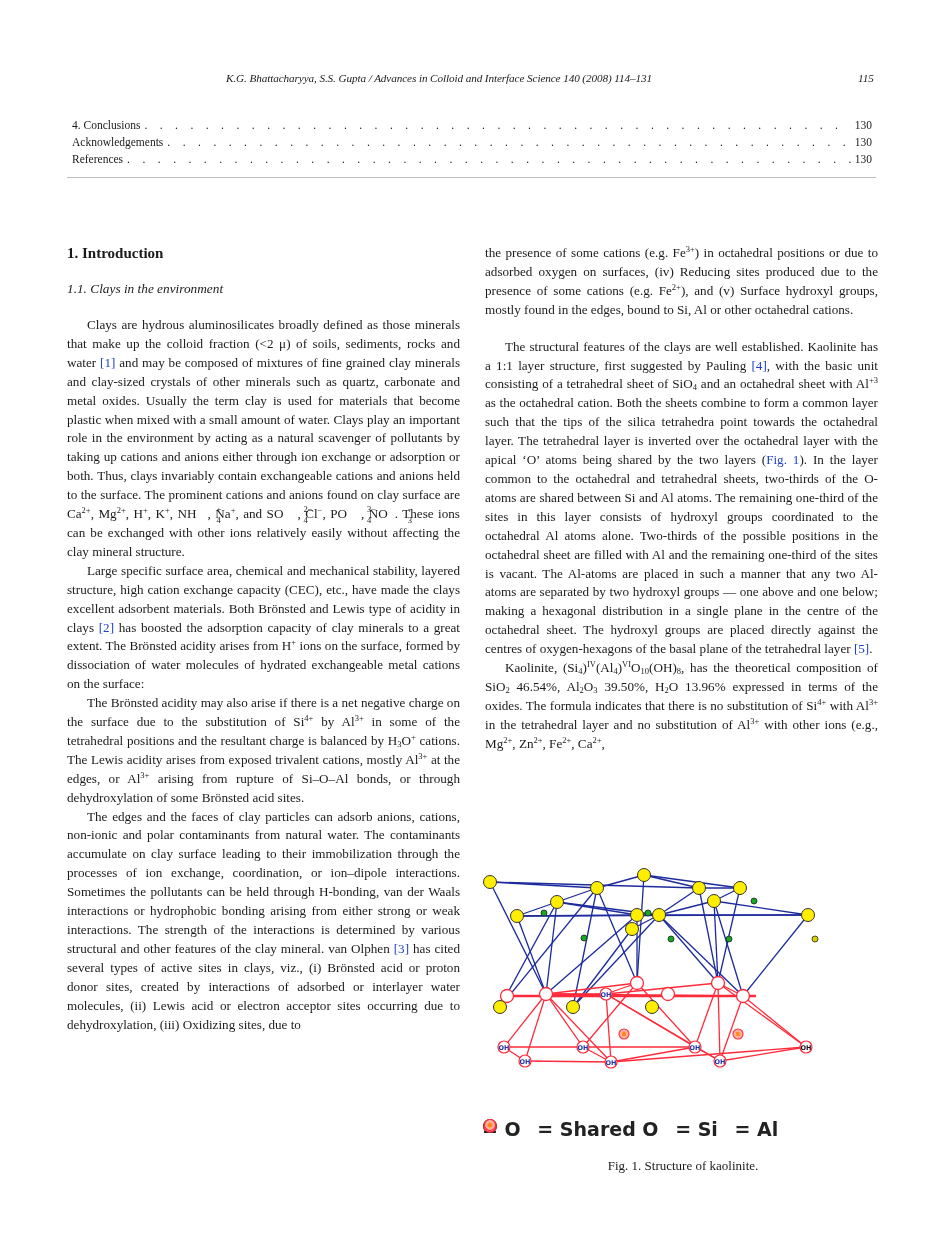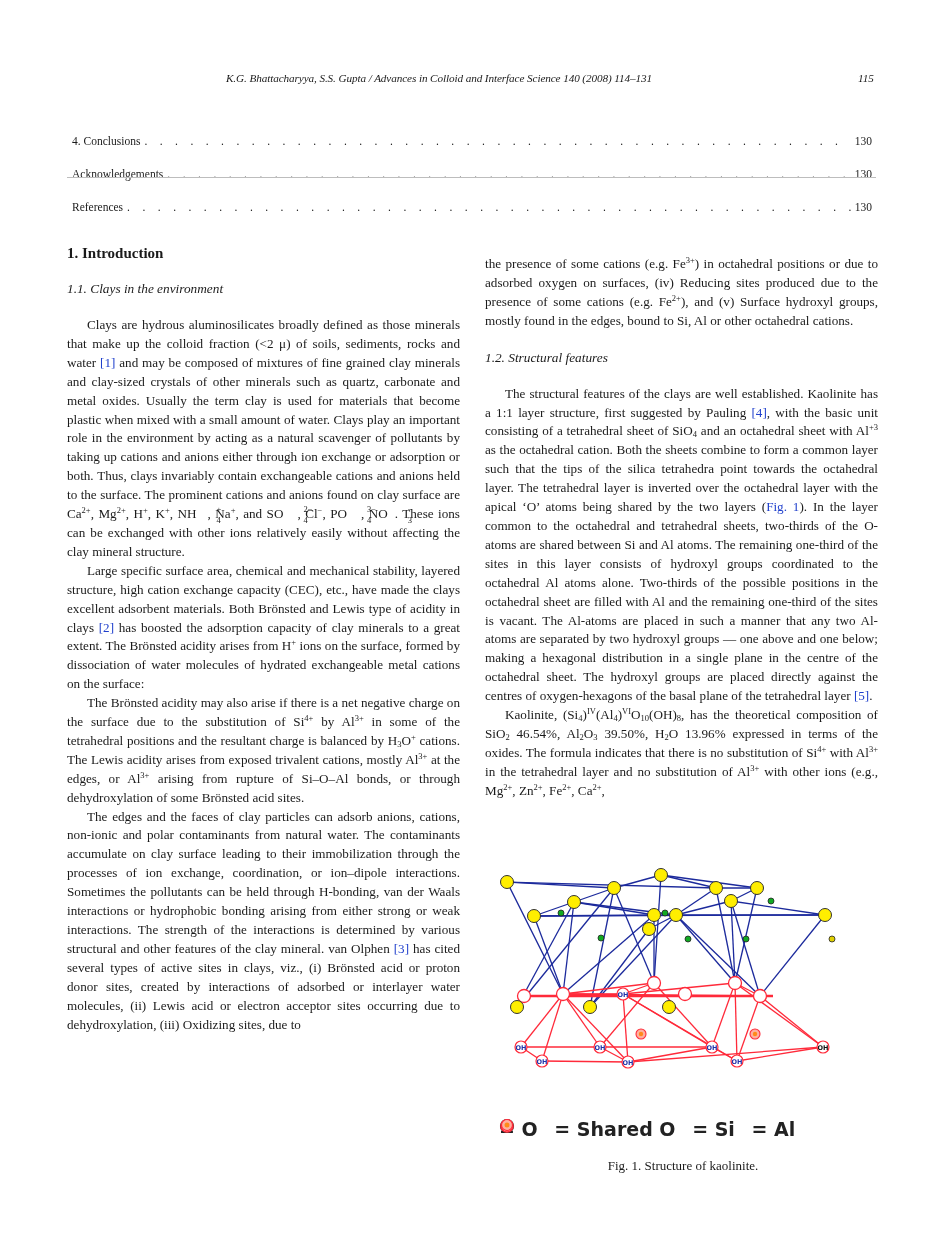--- a/index.html
+++ b/index.html
@@ -5,38 +5,38 @@
   html, body { margin: 0; padding: 0; background: #ffffff; }
   body { width: 925px; height: 1234px; position: relative; overflow: hidden;
          font-family: "Liberation Serif", "DejaVu Serif", serif; color: #1a1a1a; }
   .running-head { position: absolute; top: 72px; left: 0; width: 925px; font-size: 11.2px; }
   .running-head .rh-text { position: absolute; left: 226px; font-style: italic; letter-spacing: -0.1px; text-align: center; }
   .running-head .rh-page { position: absolute; left: 858px; font-style: italic; }
   .toc { position: absolute; top: 117px; left: 72px; width: 800px; font-size: 11.5px; line-height: 16.8px; }
   .toc-row { display: flex; align-items: baseline; }
   .toc-label { white-space: nowrap; }
   .toc-dots { flex: 1; overflow: hidden; white-space: nowrap; letter-spacing: 4.8px; margin: 0 4px; }
-  .toc-page { white-space: nowrap; margin-top: 16px; }
+  .toc-page { white-space: nowrap; }
   .rule { position: absolute; top: 177px; left: 67px; width: 809px; height: 1px; background: #bdbdbd; }
   .col { position: absolute; width: 393px; font-size: 13.15px; line-height: 18.9px; text-align: justify; }
   .col.left { left: 67px; top: 244px; }
-  .col.right { left: 485px; top: 244px; margin-top: 11px; }
+  .col.right { left: 485px; top: 244px; }
   .col p { margin: 0; text-indent: 20px; hyphens: none; }
   .col p.noindent { text-indent: 0; }
   h2.section { font-weight: bold; font-size: 15px; margin: 0 0 18px 0; line-height: 18px; }
   h3.subsection { font-style: italic; font-weight: normal; font-size: 13.3px; margin: 0 0 18px 0; line-height: 18px; }
   .gap { height: 18px; }
   .ref { color: #1f3fcc; }
   sup { font-size: 8.5px; line-height: 0; vertical-align: 5px; }
   sub { font-size: 8.5px; line-height: 0; vertical-align: -2px; }
   .supsub { display: inline-block; position: relative; width: 11px; height: 1px; }
   .supsub .s1 { position: absolute; left: 0; top: -12px; font-size: 8.5px; line-height: 9px; }
   .supsub .s2 { position: absolute; left: 0; top: -1px; font-size: 8.5px; line-height: 9px; }
   .equation { margin: 18px 0 18px 0; font-size: 13.3px; text-indent: 0; }
-  .figure { position: absolute; left: 493px; top: 866px; width: 380px; height: 290px; }
+  .figure { position: absolute; left: 476px; top: 866px; width: 380px; height: 290px; }
   .figure svg { position: absolute; left: 0; top: 0; }
   .legend { position: absolute; left: 6px; top: 252px; font-family: "DejaVu Sans", "Liberation Sans", sans-serif;
             font-weight: bold; font-size: 19px; color: #222; white-space: nowrap; }
   .legend .item { display: inline-flex; align-items: center; margin-right: 10px; }
   .legend .sym { display: inline-block; margin-right: 2px; }
   .caption { position: absolute; left: 493px; top: 1158px; width: 380px; text-align: center;
              font-size: 13px; }
 </style>
 </head>
 <body>
@@ -77,21 +77,20 @@
 
   <p><span>The Brönsted acidity may also arise if there is a net negative charge on the surface due to the substitution of Si</span><sup>4+</sup><span> by Al</span><sup>3+</sup><span> in some of the tetrahedral positions and the resultant charge is balanced by H</span><sub>3</sub><span>O</span><sup>+</sup><span> cations. The Lewis acidity arises from exposed trivalent cations, mostly Al</span><sup>3+</sup><span> at the edges, or Al</span><sup>3+</sup><span> arising from rupture of Si–O–Al bonds, or through dehydroxylation of some Brönsted acid sites.</span></p>
 
   <p><span>The edges and the faces of clay particles can adsorb anions, cations, non-ionic and polar contaminants from natural water. The contaminants accumulate on clay surface leading to their immobilization through the processes of ion exchange, coordination, or ion–dipole interactions. Sometimes the pollutants can be held through H-bonding, van der Waals interactions or hydrophobic bonding arising from either strong or weak interactions. The strength of the interactions is determined by various structural and other features of the clay mineral. van Olphen </span><a class="ref">[3]</a><span> has cited several types of active sites in clays, viz., (i) Brönsted acid or proton donor sites, created by interactions of adsorbed or interlayer water molecules, (ii) Lewis acid or electron acceptor sites occurring due to dehydroxylation, (iii) Oxidizing sites, due to </span></p>
 </div>
 
 <div class="col right">
   <p class="noindent"><span id="cont-text"><span>the presence of some cations (e.g. Fe</span><sup>3+</sup><span>) in octahedral positions or due to adsorbed oxygen on surfaces, (iv) Reducing sites produced due to the presence of some cations (e.g. Fe</span><sup>2+</sup><span>), and (v) Surface hydroxyl groups, mostly found in the edges, bound to Si, Al or other octahedral cations.</span></span></p>
 
   <div class="gap"></div>
-  <h3 class="subsection">1.2. Structural features</h3>
 
   <p><span>The structural features of the clays are well established. Kaolinite has a 1:1 layer structure, first suggested by Pauling </span><a class="ref">[4]</a><span>, with the basic unit consisting of a tetrahedral sheet of SiO</span><sub>4</sub><span> and an octahedral sheet with Al</span><sup>+3</sup><span> as the octahedral cation. Both the sheets combine to form a common layer such that the tips of the silica tetrahedra point towards the octahedral layer. The tetrahedral layer is inverted over the octahedral layer with the apical ‘O’ atoms being shared by the two layers (</span><a class="ref">Fig. 1</a><span>). In the layer common to the octahedral and tetrahedral sheets, two-thirds of the O-atoms are shared between Si and Al atoms. The remaining one-third of the sites in this layer consists of hydroxyl groups coordinated to the octahedral Al atoms alone. Two-thirds of the possible positions in the octahedral sheet are filled with Al and the remaining one-third of the sites is vacant. The Al-atoms are placed in such a manner that any two Al-atoms are separated by two hydroxyl groups — one above and one below; making a hexagonal distribution in a single plane in the centre of the octahedral sheet. The hydroxyl groups are placed directly against the centres of oxygen-hexagons of the basal plane of the tetrahedral layer </span><a class="ref">[5]</a><span>.</span></p>
 
   <p><span>Kaolinite, (Si</span><sub>4</sub><span>)</span><sup>IV</sup><span>(Al</span><sub>4</sub><span>)</span><sup>VI</sup><span>O</span><sub>10</sub><span>(OH)</span><sub>8</sub><span>, has the theoretical composition of SiO</span><sub>2</sub><span> 46.54%, Al</span><sub>2</sub><span>O</span><sub>3</sub><span> 39.50%, H</span><sub>2</sub><span>O 13.96% expressed in terms of the oxides. The formula indicates that there is no substitution of Si</span><sup>4+</sup><span> with Al</span><sup>3+</sup><span> in the tetrahedral layer and no substitution of Al</span><sup>3+</sup><span> with other ions (e.g., Mg</span><sup>2+</sup><span>, Zn</span><sup>2+</sup><span>, Fe</span><sup>2+</sup><span>, Ca</span><sup>2+</sup><span>,</span></p>
 </div>
 
 <div class="figure">
   <svg id="kaolinite-svg" width="380" height="250" viewBox="0 0 380 250">
       <line x1="14" y1="16" x2="121" y2="22" stroke="#1c2a9c" stroke-width="1.3"></line>
       <line x1="14" y1="16" x2="223" y2="22" stroke="#1c2a9c" stroke-width="1.3"></line>

